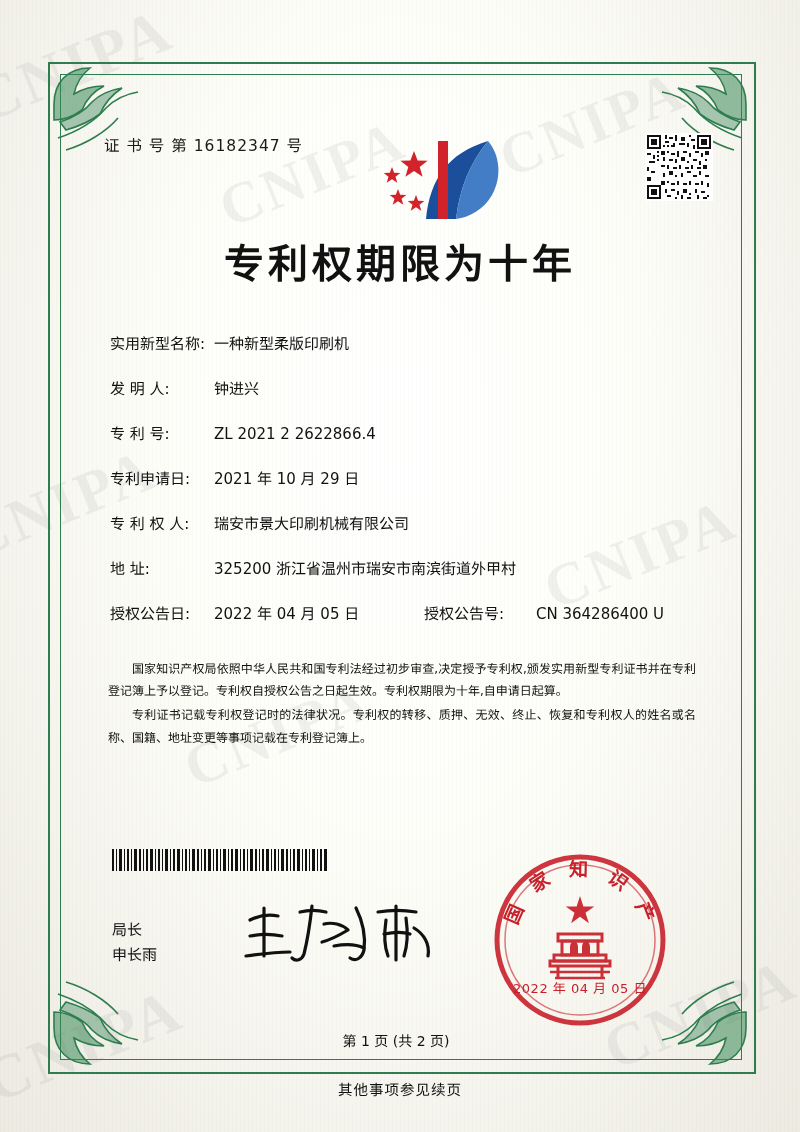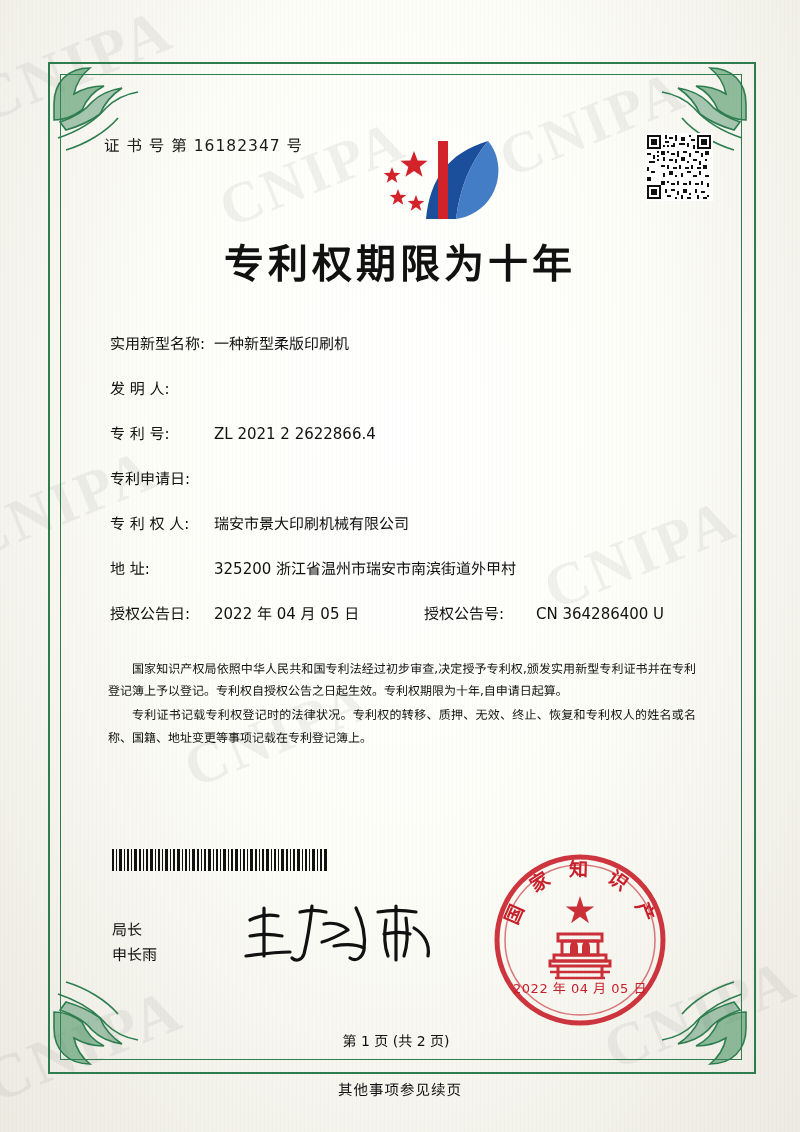--- a/index.html
+++ b/index.html
@@ -289,27 +289,29 @@
 
   <div class="main-title">专利权期限为十年</div>
 
   <div class="fields">
     <div class="row">
       <span class="lab">实用新型名称:</span>
       <span class="val">一种新型柔版印刷机</span>
     </div>
     <div class="row">
       <span class="lab">发 明 人:</span>
+      <span class="val">钟进兴</span>
     </div>
     <div class="row">
       <span class="lab">专 利 号:</span>
       <span class="val">ZL 2021 2 2622866.4</span>
     </div>
     <div class="row">
       <span class="lab">专利申请日:</span>
+      <span class="val">2021 年 10 月 29 日</span>
     </div>
     <div class="row">
       <span class="lab">专 利 权 人:</span>
       <span class="val">瑞安市景大印刷机械有限公司</span>
     </div>
     <div class="row">
       <span class="lab">地        址:</span>
       <span class="val">325200 浙江省温州市瑞安市南滨街道外甲村</span>
     </div>
     <div class="row pub">

